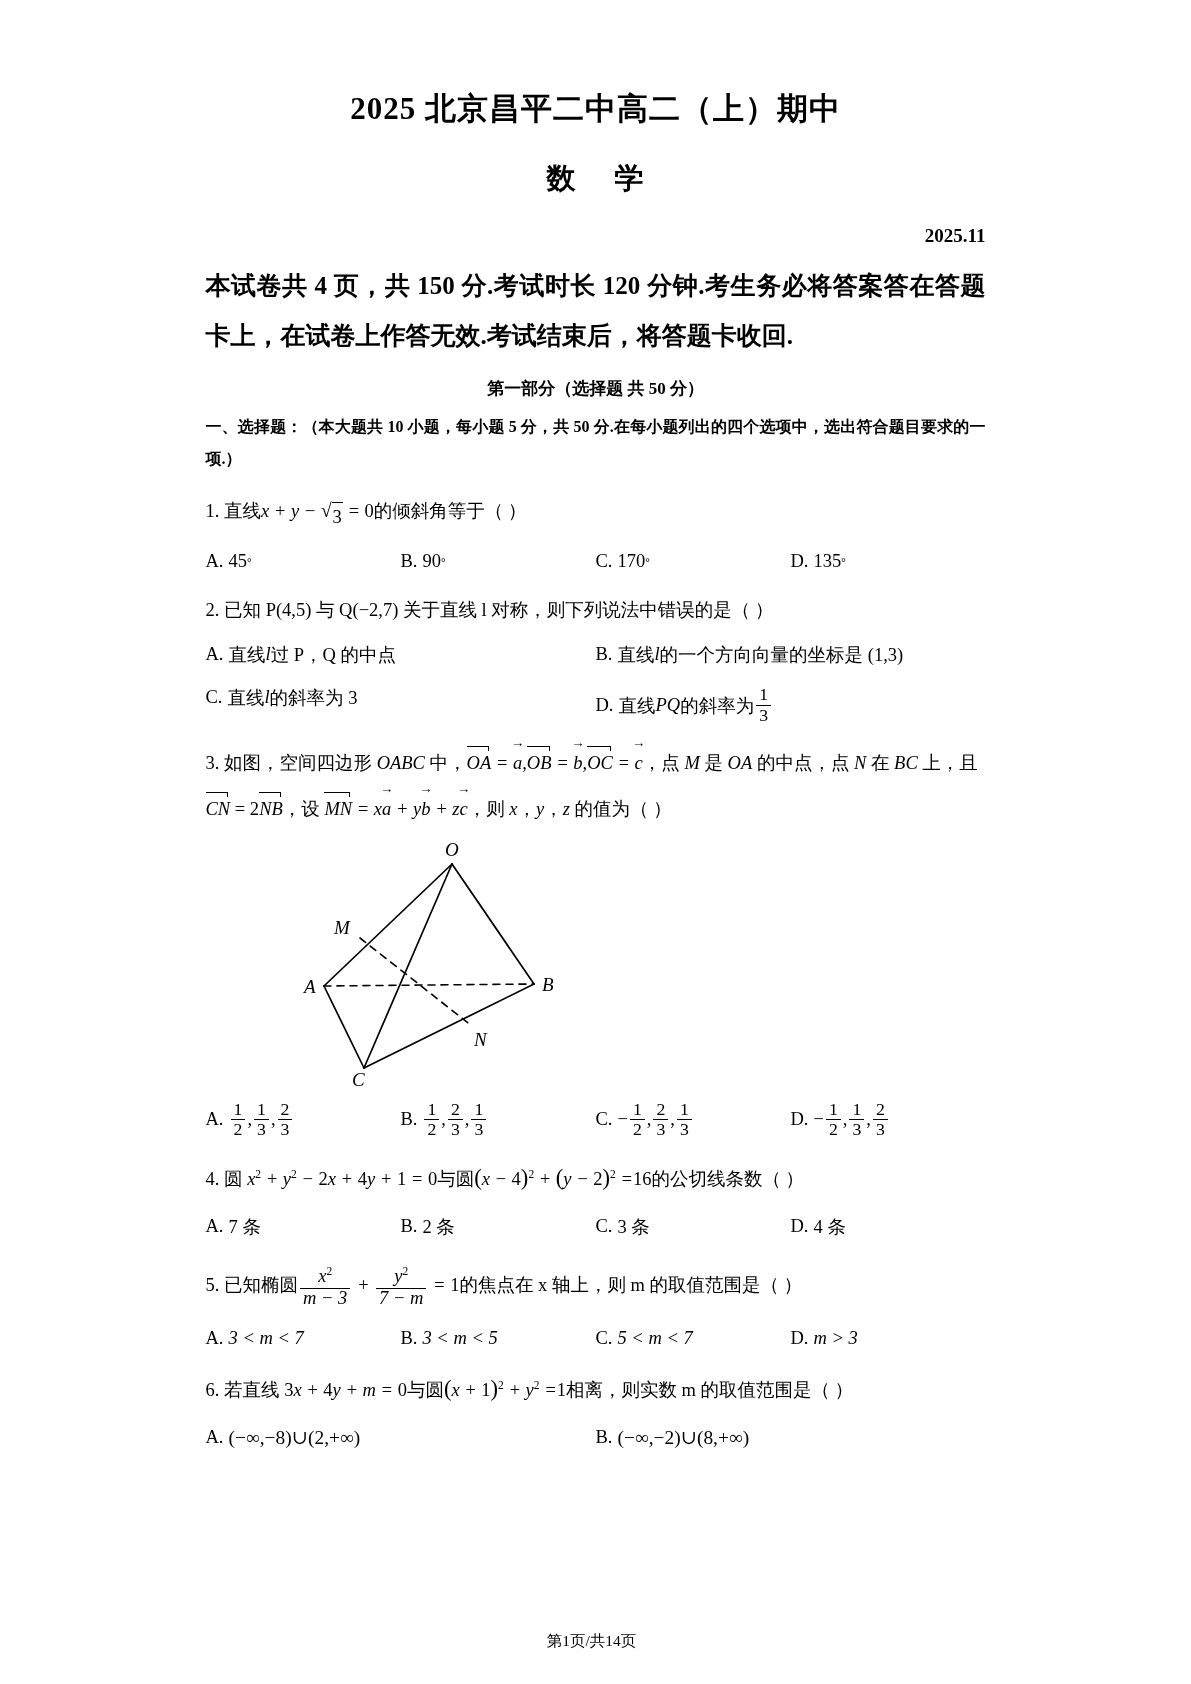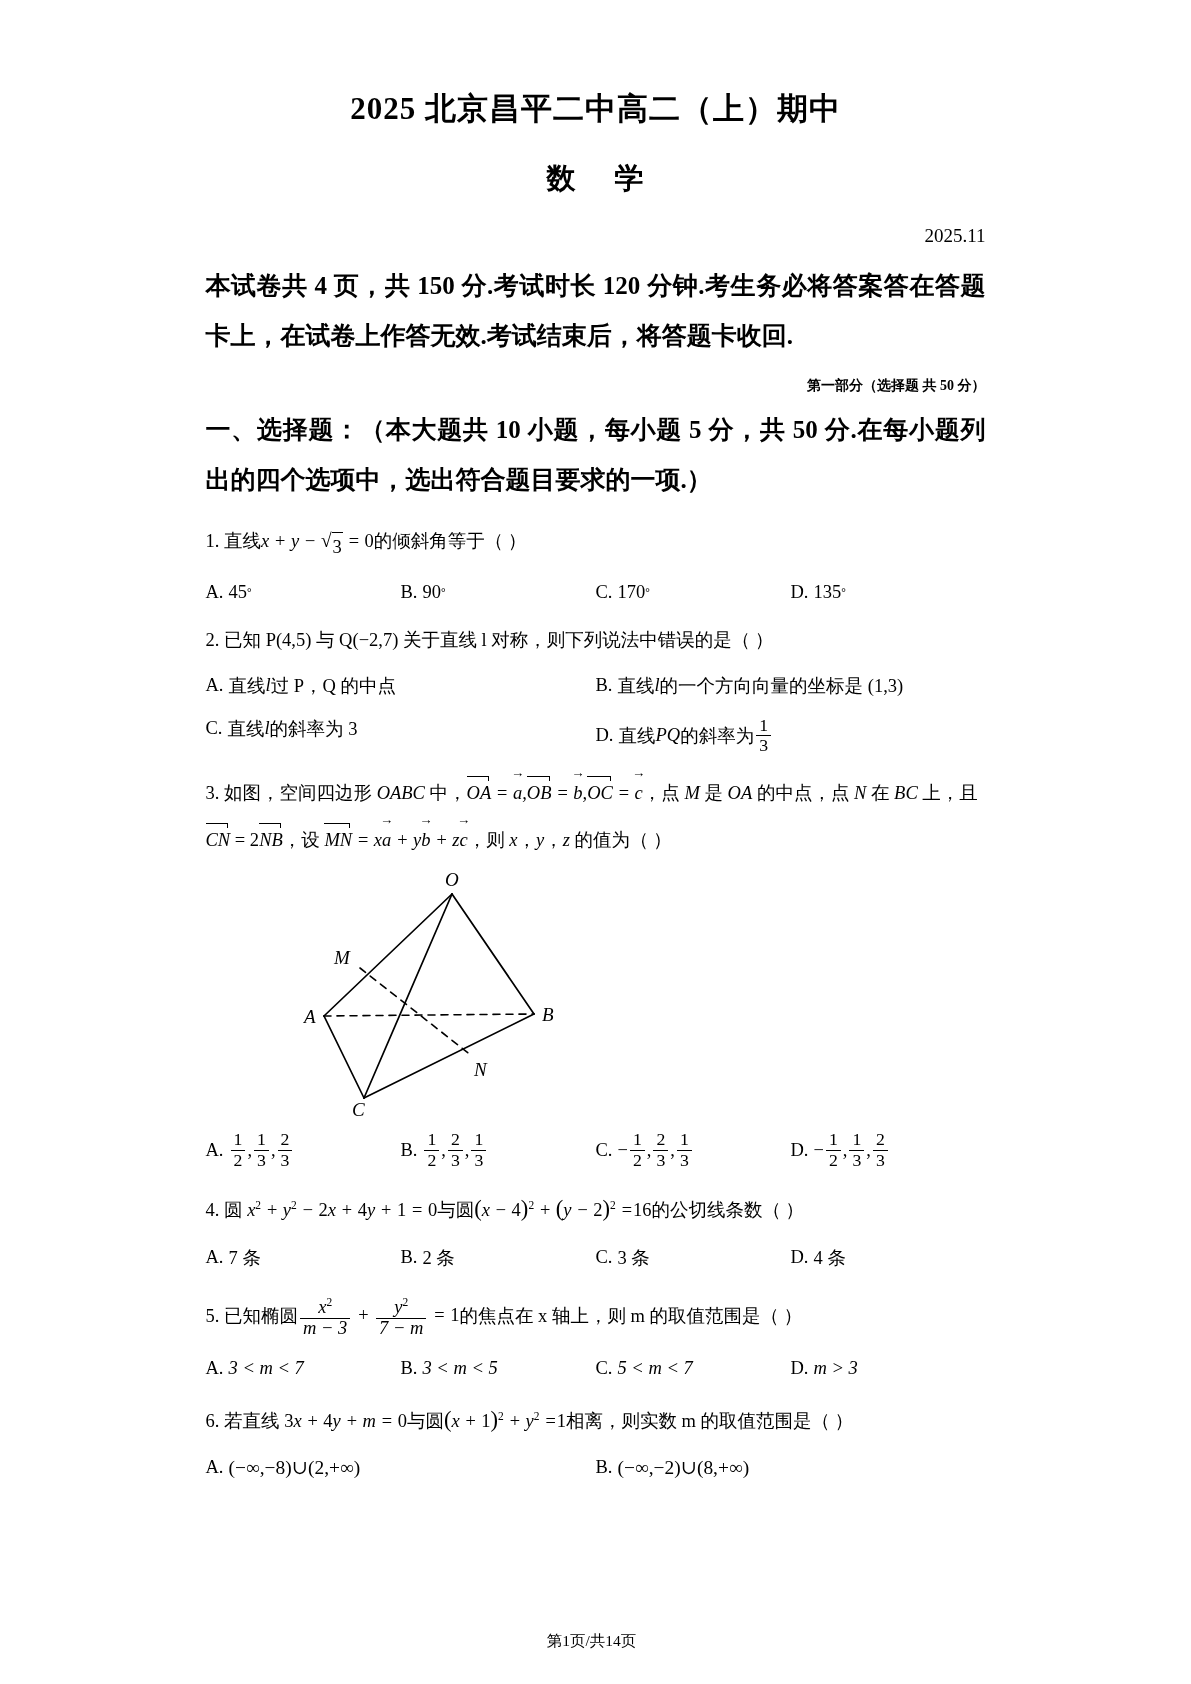--- a/index.html
+++ b/index.html
@@ -38,45 +38,45 @@
     font-weight: bold;
     margin: 0;
     padding-top: 30px;
     letter-spacing: 1px;
   }
   .subject-title .gap { display: inline-block; width: 38px; }
 
   .exam-date {
     text-align: right;
     font-size: 19px;
-    font-weight: normal;
+    font-weight: bold;
     margin: 0;
     padding-top: 26px;
   }
 
   .instructions {
     font-size: 25px;
     font-weight: bold;
     line-height: 2.0;
     margin: 0;
     padding-top: 14px;
     text-align: justify;
   }
 
   .part-heading {
-    text-align: right;
-    font-size: 14px;
+    text-align: center;
+    font-size: 17px;
     font-weight: bold;
     margin: 0;
     padding-top: 12px;
     line-height: 1.9;
   }
 
   .section-heading {
-    font-size: 25px;
+    font-size: 16px;
     font-weight: bold;
     line-height: 2.0;
     margin: 0;
     padding-top: 6px;
     text-align: justify;
   }
 
   
   .question {
     font-size: 18.5px;

